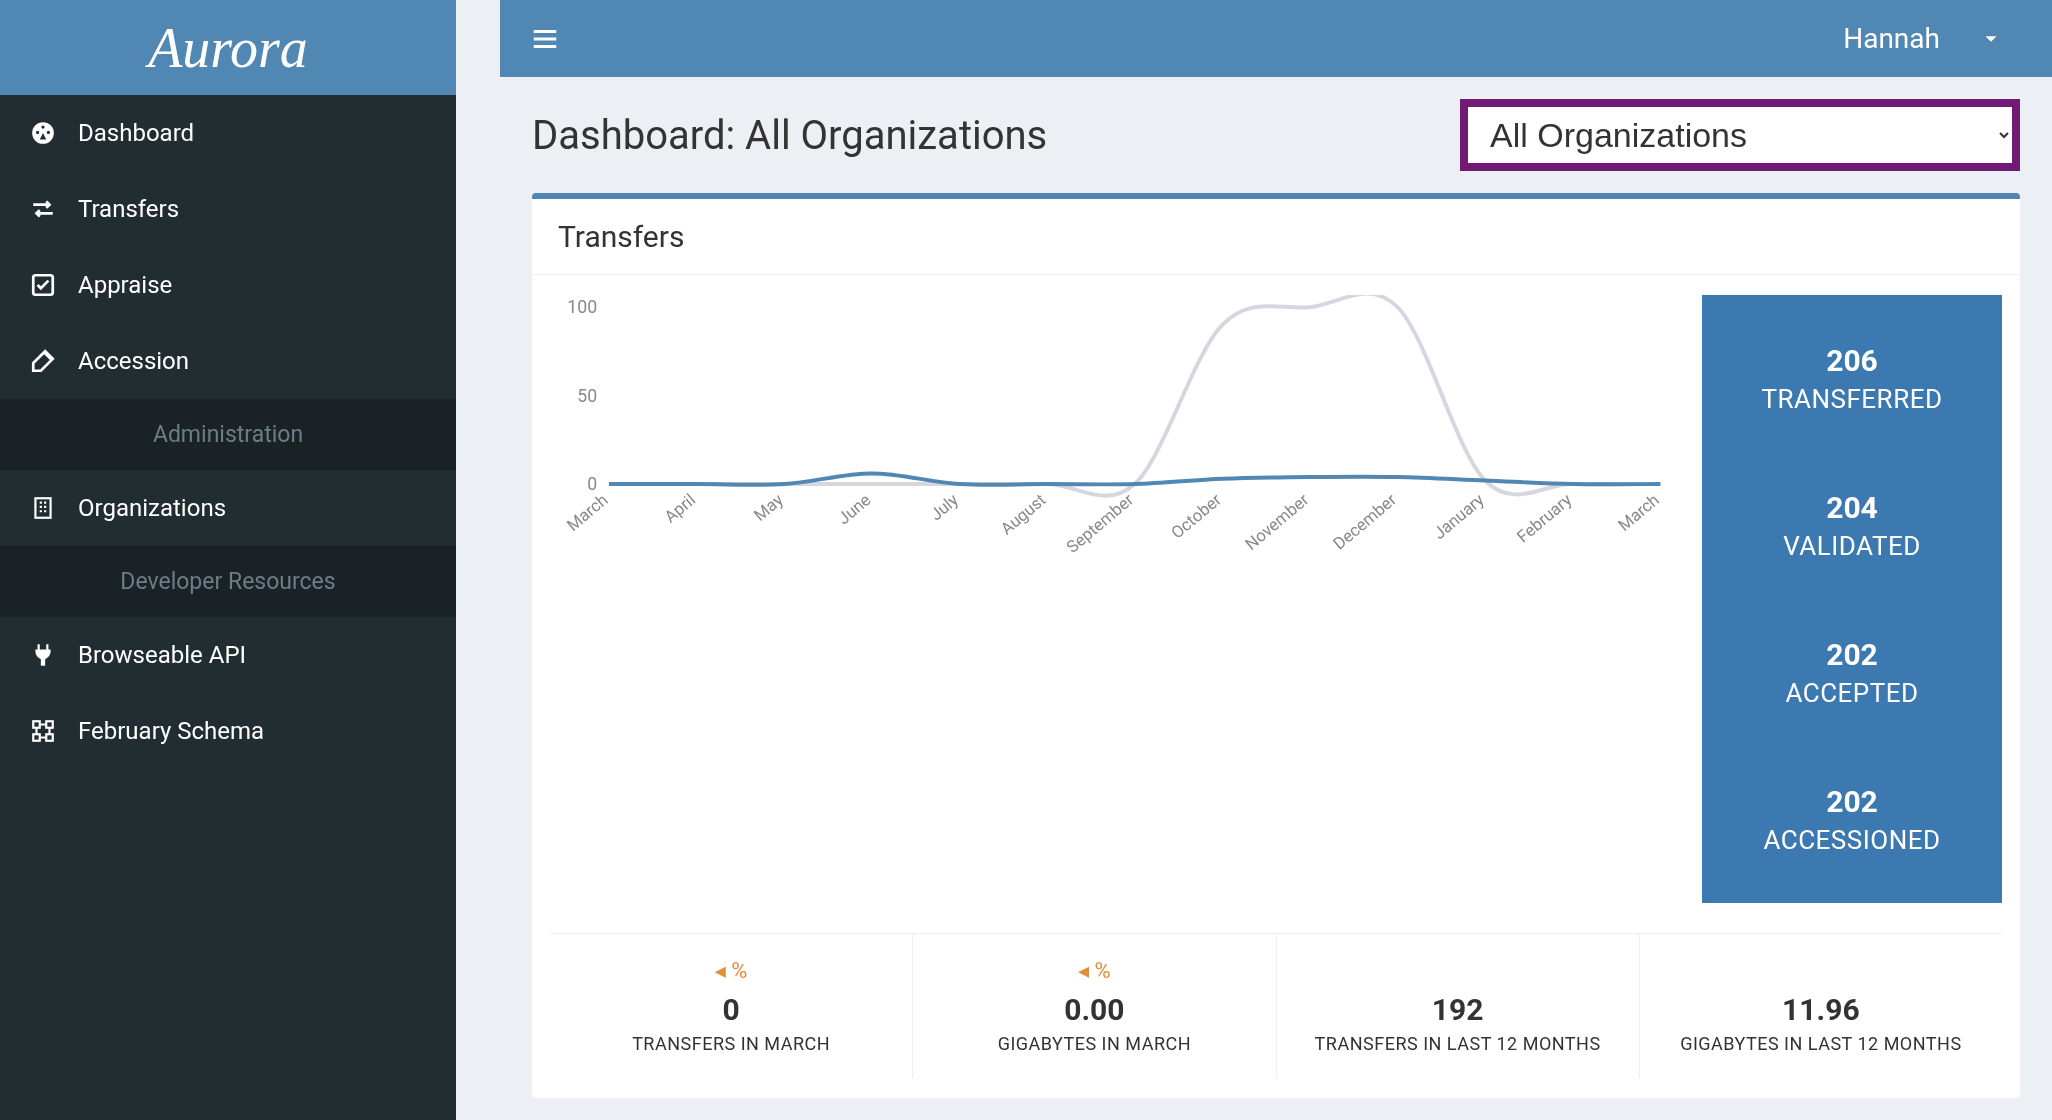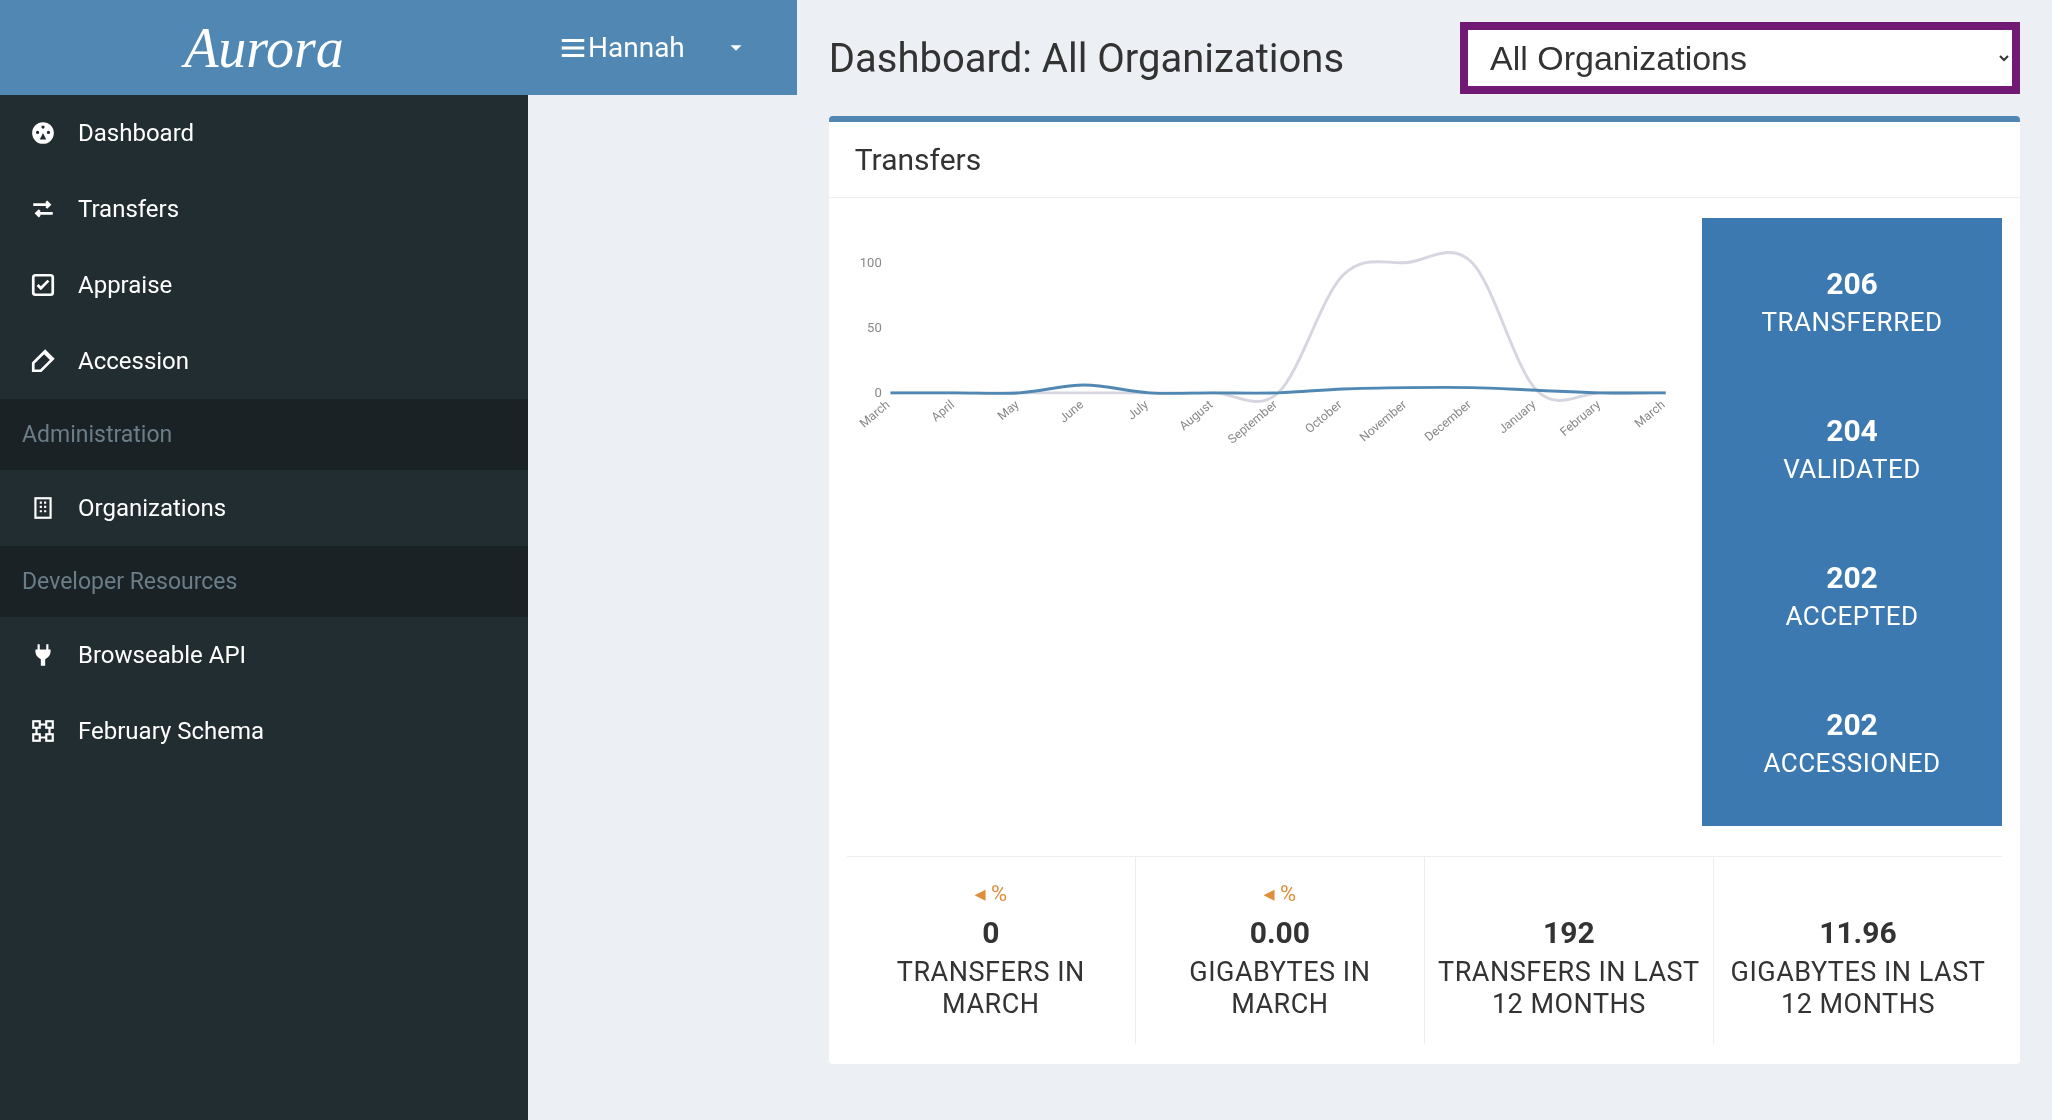--- a/index.html
+++ b/index.html
@@ -1,23 +1,23 @@
 <!DOCTYPE html>
 <html><head>
 <meta charset="utf-8">
 <style>
 * { margin: 0; padding: 0; box-sizing: border-box; }
 body { font-family: -apple-system, BlinkMacSystemFont, "Segoe UI", Roboto, sans-serif; background: #ecf0f5; width: 2052px; height: 1120px; overflow: hidden; }
 .layout { display: flex; height: 100%; }
-.sidebar { width: 528px; background: #222d32; color: #b8c7ce; flex-shrink: 0; }
+.sidebar { width: 456px; background: #222d32; color: #b8c7ce; flex-shrink: 0; text-align: center; }
 .sidebar-logo { height: 95px; background: #5088b3; color: #fff; display: flex; align-items: center; justify-content: center; font-family: 'Brush Script MT', cursive; font-size: 56px; font-style: italic; font-weight: 500; }
 .sidebar-item { display: flex; align-items: center; padding: 24px 28px; cursor: pointer; color: #fff; font-size: 24px; gap: 20px; }
 .sidebar-header { padding: 22px 22px; color: #6b7e88; font-size: 23px; background: #1a2226; }
 .sidebar-item .icon { width: 30px; display: inline-flex; justify-content: center; }
-.main { flex: 1; display: flex; flex-direction: row; }
+.main { flex: 1; display: flex; flex-direction: column; margin-left: 44px; }
 .topbar { height: 95px; background: #5088b3; display: flex; align-items: center; justify-content: space-between; padding: 0 30px; color: #fff; }
 .hamburger { cursor: pointer; }
 .user-menu { display: flex; align-items: center; gap: 40px; font-size: 28px; cursor: pointer; padding-right: 20px; }
 .content { padding: 22px 32px; flex: 1; }
 .content-header { display: flex; justify-content: space-between; align-items: center; margin-bottom: 22px; }
 .page-title { font-size: 40px; color: #333; font-weight: 400; }
 .org-select { font-size: 34px; padding: 8px 18px; border: 8px solid #701a75; background: #fff; color: #333; min-width: 560px; }
 .panel { background: #fff; border-top: 6px solid #5088b3; border-radius: 4px; }
 .panel-header { padding: 20px 26px; border-bottom: 1px solid #eee; font-size: 30px; color: #333; }
 .panel-body { padding: 20px 18px; }
@@ -25,21 +25,21 @@
 .chart-area { flex: 1; position: relative; }
 .stats-box { width: 300px; background: #3c79b0; color: #fff; padding: 30px 10px; display: flex; flex-direction: column; justify-content: space-around; text-align: center; gap: 40px; }
 .stat-item { padding: 18px 0; }
 .stat-value { font-size: 30px; font-weight: bold; }
 .stat-label { font-size: 26px; margin-top: 6px; letter-spacing: 0.5px; }
 .metrics-row { display: flex; margin-top: 30px; border-top: 1px solid #eee; }
 .metric { flex: 1; text-align: center; padding: 24px 10px; border-right: 1px solid #eee; }
 .metric:last-child { border-right: none; }
 .metric-trend { color: #e08e3a; font-size: 22px; height: 28px; margin-bottom: 6px; }
 .metric-value { font-size: 30px; font-weight: bold; color: #333; margin-bottom: 6px; }
-.metric-label { font-size: 27px; color: #333; letter-spacing: 0.5px; }
+.metric-label { font-size: 18px; color: #333; letter-spacing: 0.5px; }
 svg { display: block; }
 .axis-label { font-size: 17px; fill: #888; }
 .tick-label { font-size: 18px; fill: #888; }
 </style>
 </head>
 <body>
 
 <div class="layout">
   <aside class="sidebar">
     <div class="sidebar-logo">Aurora</div>

